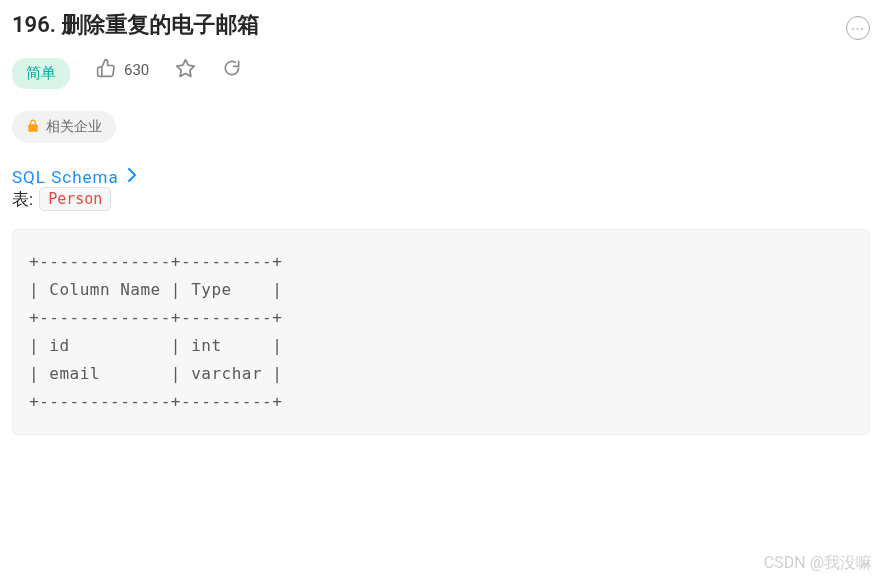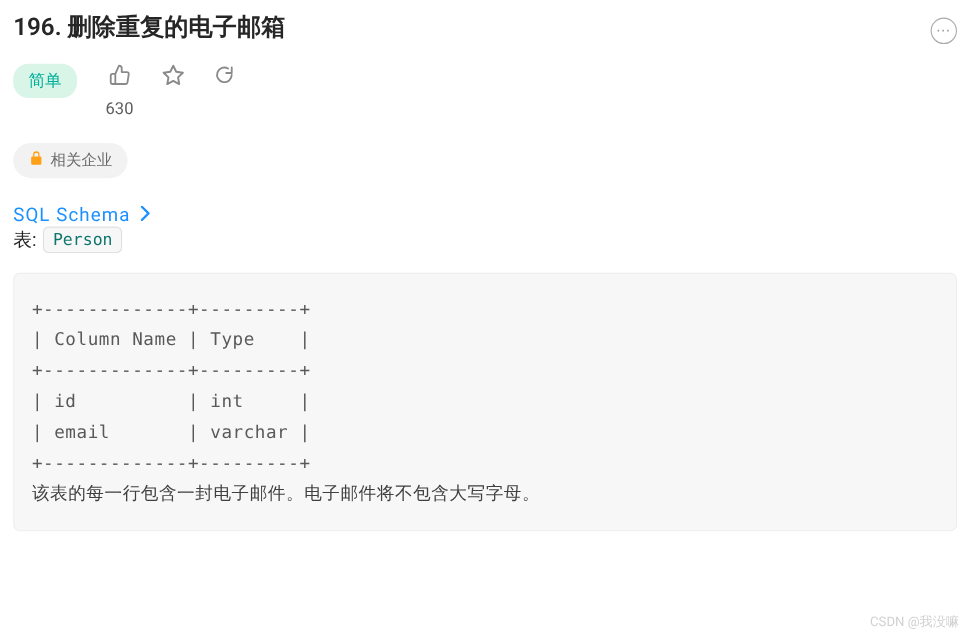--- a/index.html
+++ b/index.html
@@ -46,21 +46,20 @@
       border-radius: 14px;
       font-size: 15px;
       font-weight: 500;
     }
     .like-group {
       display: flex;
       align-items: center;
       gap: 8px;
       color: #777;
       cursor: pointer;
-      flex-direction: column;
     }
     .icon-btn { color: #888; cursor: pointer; display: flex; align-items: center; }
     .like-count { font-size: 15px; color: #5c5c5c; }
     .tag-row { margin-bottom: 24px; }
     .company-tag {
       background: #f2f2f2;
       color: #6b6b6b;
       padding: 7px 14px;
       border-radius: 16px;
       font-size: 14px;
@@ -88,21 +87,21 @@
       align-items: center;
       gap: 6px;
     }
     .code-inline {
       font-family: "SFMono-Regular", Consolas, Monaco, monospace;
       background: #f7f7f7;
       border: 1px solid #e0e0e0;
       border-radius: 5px;
       padding: 2px 8px;
       font-size: 15px;
-      color: #0f766e;
+      color: #ef4444;
     }
     .code-block {
       background: #f7f7f7;
       border: 1px solid #eee;
       border-radius: 6px;
       padding: 18px 16px 18px 16px;
       font-family: "SFMono-Regular", Consolas, Monaco, monospace;
       font-size: 16px;
       line-height: 1.75;
       color: #595959;
@@ -114,21 +113,21 @@
       font-size: 16px;
       letter-spacing: 0.5px;
       color: #404040;
       white-space: normal;
       line-height: 1.8;
     }
     .watermark {
       position: fixed;
       bottom: 8px;
       right: 10px;
-      font-size: 12px;
+      font-size: 16px;
       color: rgba(120,120,120,0.35);
       pointer-events: none;
       margin-top: 24px;
     }
   </style>
 </head>
 <body>
 
 
 
@@ -186,18 +185,18 @@
   <span>表:</span>
   <span class="code-inline">Person</span>
 </div>
 
 <div class="code-block"><span>+-------------+---------+
 | Column Name | Type    |
 +-------------+---------+
 | id          | int     |
 | email       | varchar |
 +-------------+---------+</span>
-<div class="desc-text">该表的每一行包含一封电子邮件。电子邮件将不包含大写字母。</div></div>
+</div>
 
 <div class="watermark">CSDN @我没嘛</div>
 
 
 
 
 </body></html>

